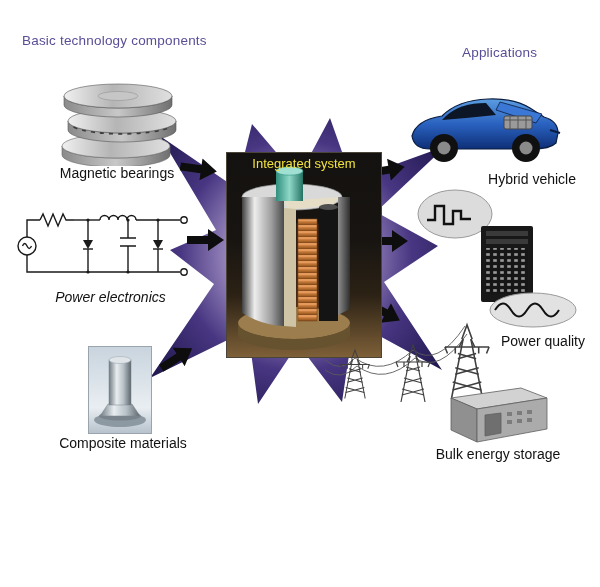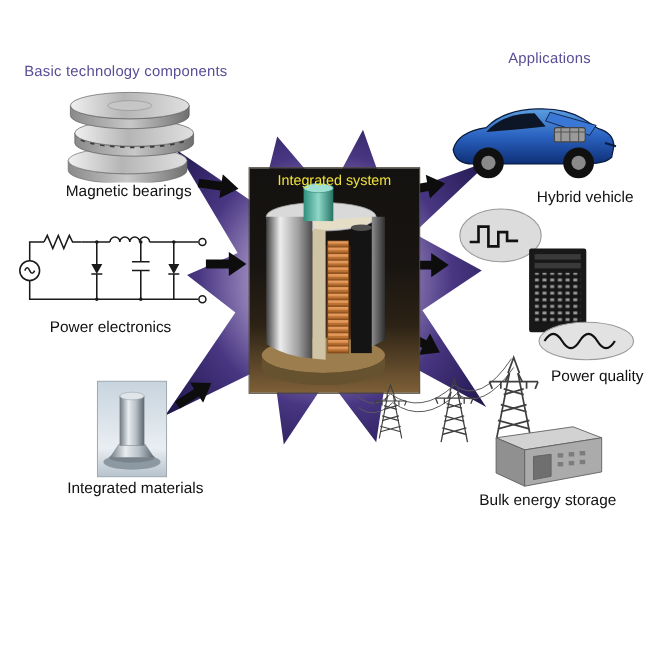--- a/index.html
+++ b/index.html
@@ -43,21 +43,21 @@
         <stop offset="0.65" stop-color="#483682"></stop>
         <stop offset="1" stop-color="#241a52"></stop>
       </radialGradient>
     </defs>
     <polygon fill="url(#burst)" points="
       438,246 376,212 446,146 352,180 330,118 298,178 252,124 236,188
       160,136 216,230 170,250 214,284 150,378 248,330 258,404 298,344
       342,402 354,322 442,370 384,282"></polygon>
   </svg>
 
-  <div class="abs section-label" style="left:22px;top:57px;">Basic technology components</div>
+  <div class="abs section-label" style="left:22px;top:33px;">Basic technology components</div>
   <div class="abs section-label" style="left:462px;top:45px;">Applications</div>
 
   <div class="abs" style="left:52px;top:80px;">
     <svg width="132" height="86" viewBox="0 0 132 86">
       <defs>
         <linearGradient id="dtop" x1="0" y1="0" x2="1" y2="0">
           <stop offset="0" stop-color="#f0f0f0"></stop>
             <stop offset=".45" stop-color="#b5b5b5"></stop>
             <stop offset="1" stop-color="#e0e0e0"></stop>
         </linearGradient>
@@ -99,21 +99,21 @@
       <path d="M143 53 H153"></path>
       <circle cx="174" cy="24" r="3.2" fill="#fff"></circle>
       <circle cx="174" cy="76" r="3.2" fill="#fff"></circle>
       <circle cx="78" cy="24" r="1.6" fill="#1a1a1a" stroke="none"></circle>
       <circle cx="118" cy="24" r="1.6" fill="#1a1a1a" stroke="none"></circle>
       <circle cx="148" cy="24" r="1.6" fill="#1a1a1a" stroke="none"></circle>
       <circle cx="78" cy="76" r="1.6" fill="#1a1a1a" stroke="none"></circle>
       <circle cx="118" cy="76" r="1.6" fill="#1a1a1a" stroke="none"></circle>
     </svg>
   </div>
-  <div class="abs item-label" style="left:18px;top:290px;width:165px;">Power electronics</div>
+  <div class="abs item-label" style="left:28px;top:290px;width:165px;font-style:italic;">Power electronics</div>
 
   <div class="abs" style="left:88px;top:346px;">
     <svg width="64" height="88" viewBox="0 0 64 88">
       <defs>
         <linearGradient id="pbg" x1="0" y1="0" x2="0" y2="1">
           <stop offset="0" stop-color="#c8d4de"></stop>
             <stop offset=".7" stop-color="#e9eef2"></stop>
             <stop offset="1" stop-color="#b6c2cc"></stop>
         </linearGradient>
         <linearGradient id="cyl" x1="0" y1="0" x2="1" y2="0">
@@ -124,21 +124,21 @@
         </linearGradient>
       </defs>
       <rect x="0.5" y="0.5" width="63" height="87" fill="url(#pbg)" stroke="#9aa4ac"></rect>
       <ellipse cx="32" cy="74" rx="26" ry="7" fill="#8d99a2"></ellipse>
       <ellipse cx="32" cy="70" rx="21" ry="4.5" fill="#6d7880" opacity="0.65"></ellipse>
       <path d="M20 58 L12 70 H52 L44 58 Z" fill="url(#cyl)" stroke="#7b858c" stroke-width="0.5"></path>
       <rect x="21" y="14" width="22" height="45" fill="url(#cyl)" stroke="#7b858c" stroke-width="0.5"></rect>
       <ellipse cx="32" cy="14" rx="11" ry="3.5" fill="#dfe5e9" stroke="#98a2aa" stroke-width="0.5"></ellipse>
     </svg>
   </div>
-  <div class="abs item-label" style="left:48px;top:436px;width:150px;">Integrated materials</div>
+  <div class="abs item-label" style="left:48px;top:436px;width:150px;">Composite materials</div>
 
   <div class="abs arrow" style="left:180px;top:158px;transform:rotate(8deg);">
     <svg width="38" height="22" viewBox="0 0 38 22">
         <polygon points="0,7 21,7 21,0 37,11 21,22 21,15 0,15" fill="#0d0d0d"></polygon>
       </svg>
   </div>
   <div class="abs arrow" style="left:187px;top:229px;">
     <svg width="38" height="22" viewBox="0 0 38 22">
         <polygon points="0,7 21,7 21,0 37,11 21,22 21,15 0,15" fill="#0d0d0d"></polygon>
       </svg>

